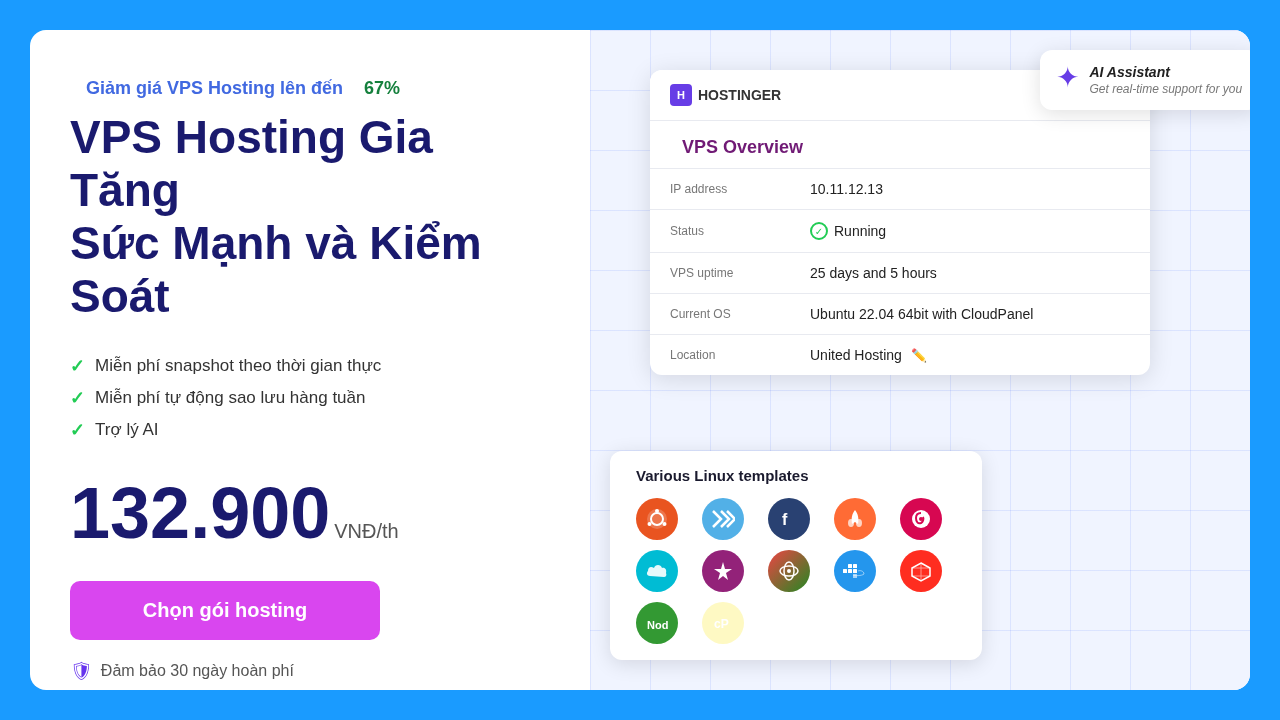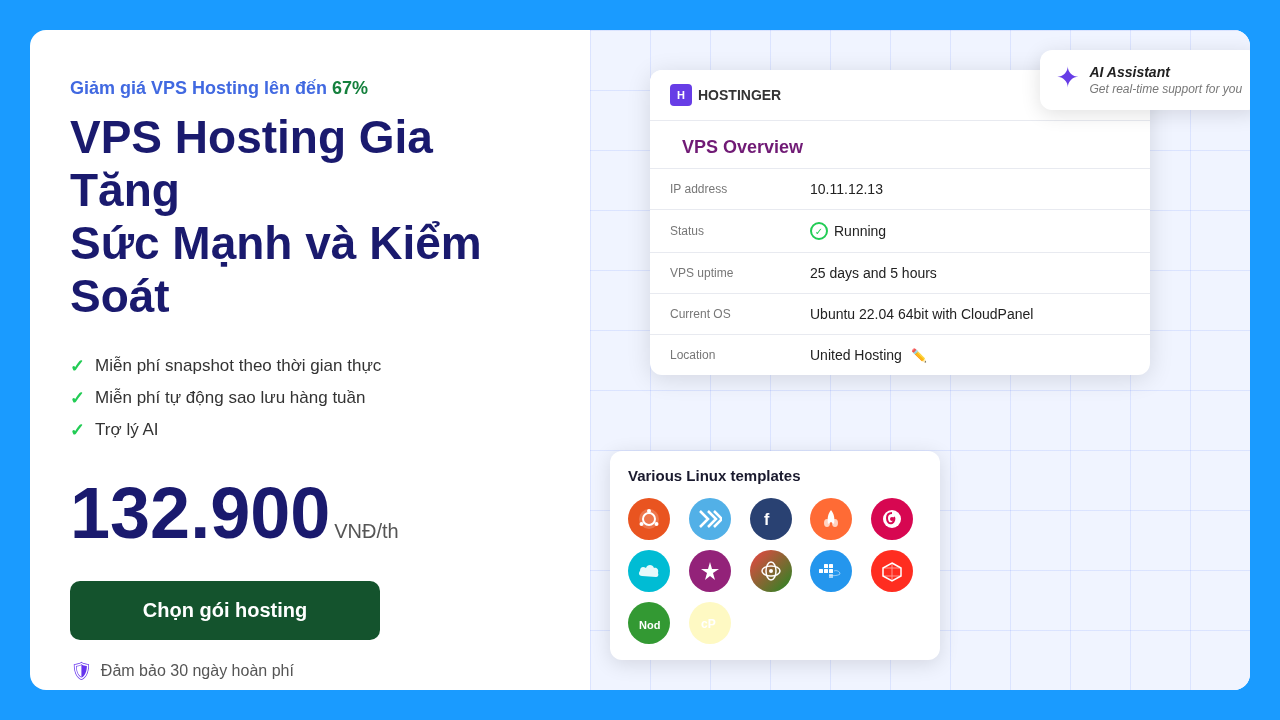--- a/index.html
+++ b/index.html
@@ -30,20 +30,21 @@
     }
     .discount-text {
       font-size: 18px;
       color: #333;
       font-weight: 500;
       margin-bottom: 12px;
     }
     .discount-text span {
       color: #4169e1;
       font-weight: 700;
+      margin-left: 16px;
     }
     .headline {
       font-size: 46px;
       font-weight: 900;
       color: #1a1a6e;
       line-height: 1.15;
       margin-bottom: 32px;
     }
     .features {
       list-style: none;
@@ -73,21 +74,21 @@
     }
     .price-unit {
       font-size: 20px;
       font-weight: 500;
       color: #555;
       margin-left: 4px;
     }
     .cta-button {
       display: block;
       width: 310px;
-      background: #14532d;
+      background: #d946ef;
       color: #fff;
       border: none;
       border-radius: 10px;
       font-size: 20px;
       font-weight: 700;
       padding: 18px 0;
       cursor: pointer;
       margin-bottom: 20px;
       text-align: center;
     }
@@ -207,25 +208,25 @@
       color: #4169e1;
       font-size: 13px;
       margin-left: 4px;
     }
 
     
     .templates-card {
       position: absolute;
       bottom: 30px;
       left: 20px;
-      width: 330px;
+      width: 372px;
       background: #fff;
       border-radius: 12px;
       box-shadow: 0 4px 20px rgba(0,0,0,0.12);
-      padding: 16px 18px;
+      padding: 16px 26px;
     }
     .templates-title {
       font-size: 15px;
       font-weight: 700;
       color: #1a1a2e;
       margin-bottom: 14px;
     }
     .templates-grid {
       display: grid;
       grid-template-columns: repeat(5, 1fr);

